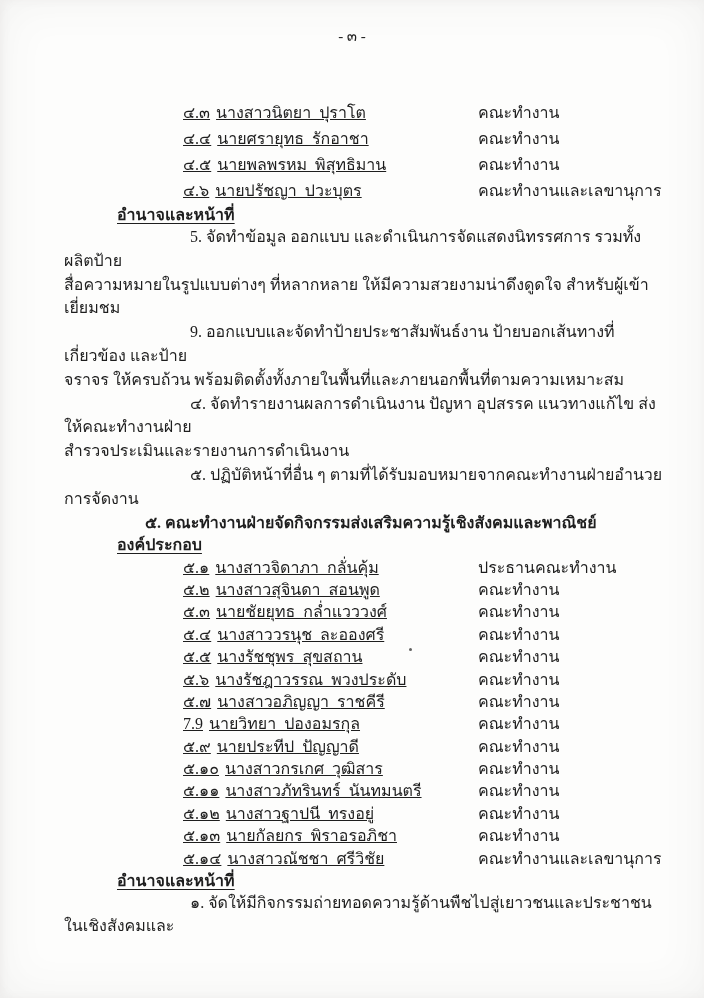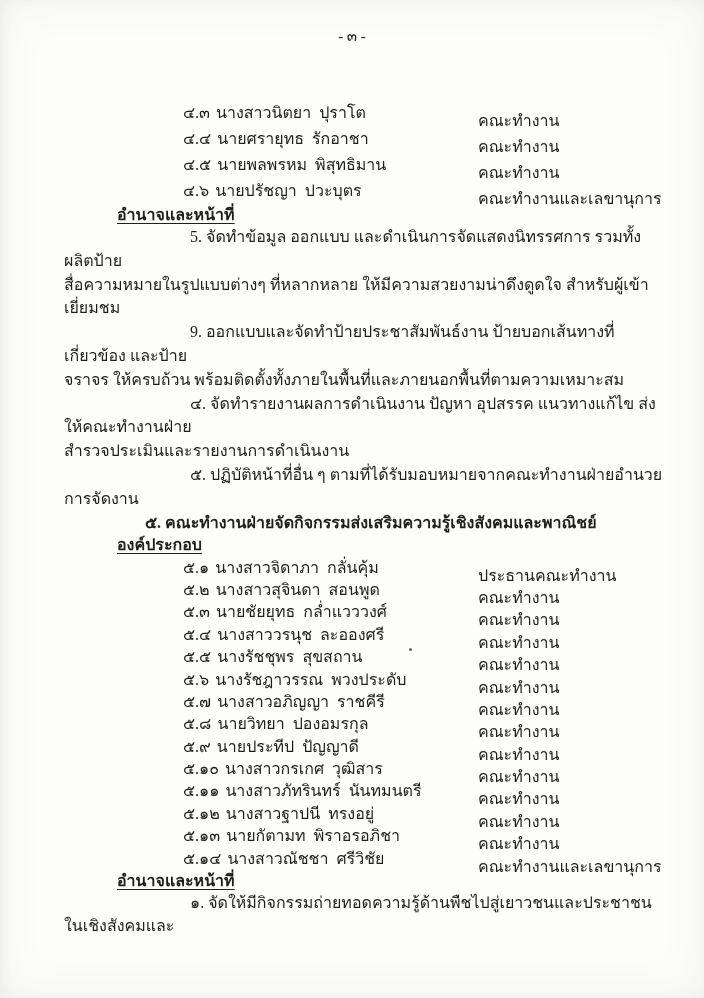--- a/index.html
+++ b/index.html
@@ -28,28 +28,29 @@
   }
   .body-text {
     margin-left: 64px;
     margin-right: 38px;
   }
   
   .members { margin-left: 119px; }
   .member-row {
     position: relative;
     white-space: pre;
+    text-decoration: underline;
   }
   .members-4 .member-row { height: 26px; line-height: 26px; }
   .members-5 .member-row { height: 22.4px; line-height: 22.4px; }
   .m-no { margin-right: 6px; }
   .m-role {
     position: absolute;
     left: 295px;
-    top: 8px;
+    top: 0;
     white-space: pre;
   }
   
   .sub-heading {
     margin-left: 53px;
     font-weight: bold;
     text-decoration: underline;
     text-underline-offset: 3px;
     line-height: 21px;
     height: 21px;
@@ -135,31 +136,31 @@
   <div class="member-row"><span class="m-no">๕.๓</span><span class="m-name">นายชัยยุทธ  กล่ำแวววงศ์</span><span class="m-role">คณะทำงาน</span></div>
 
   <div class="member-row"><span class="m-no">๕.๔</span><span class="m-name">นางสาววรนุช  ละอองศรี</span><span class="m-role">คณะทำงาน</span></div>
 
   <div class="member-row"><span class="m-no">๕.๕</span><span class="m-name">นางรัชชุพร  สุขสถาน</span><span class="m-role">คณะทำงาน</span></div>
 
   <div class="member-row"><span class="m-no">๕.๖</span><span class="m-name">นางรัชฎาวรรณ  พวงประดับ</span><span class="m-role">คณะทำงาน</span></div>
 
   <div class="member-row"><span class="m-no">๕.๗</span><span class="m-name">นางสาวอภิญญา  ราชคีรี</span><span class="m-role">คณะทำงาน</span></div>
 
-  <div class="member-row"><span class="m-no">๕.๘</span><span class="m-name">นายวิทยา  ปองอมรกุล</span><span class="m-role">คณะทำงาน</span></div>
+  <div class="member-row"><span class="m-no">7.9</span><span class="m-name">นายวิทยา  ปองอมรกุล</span><span class="m-role">คณะทำงาน</span></div>
 
   <div class="member-row"><span class="m-no">๕.๙</span><span class="m-name">นายประทีป  ปัญญาดี</span><span class="m-role">คณะทำงาน</span></div>
 
   <div class="member-row"><span class="m-no">๕.๑๐</span><span class="m-name">นางสาวกรเกศ  วุฒิสาร</span><span class="m-role">คณะทำงาน</span></div>
 
   <div class="member-row"><span class="m-no">๕.๑๑</span><span class="m-name">นางสาวภัทรินทร์  นันทมนตรี</span><span class="m-role">คณะทำงาน</span></div>
 
   <div class="member-row"><span class="m-no">๕.๑๒</span><span class="m-name">นางสาวฐาปนี  ทรงอยู่</span><span class="m-role">คณะทำงาน</span></div>
 
-  <div class="member-row"><span class="m-no">๕.๑๓</span><span class="m-name">นายกัตามท  พิราอรอภิชา</span><span class="m-role">คณะทำงาน</span></div>
+  <div class="member-row"><span class="m-no">๕.๑๓</span><span class="m-name">นายกัลยกร  พิราอรอภิชา</span><span class="m-role">คณะทำงาน</span></div>
 
   <div class="member-row"><span class="m-no">๕.๑๔</span><span class="m-name">นางสาวณัชชา  ศรีวิชัย</span><span class="m-role">คณะทำงานและเลขานุการ</span></div>
 </div>
 
     <div class="sub-heading">อำนาจและหน้าที่</div>
 
     <div class="duties duties-5">
         <div class="duty">
           <div class="duty-line first">๑. จัดให้มีกิจกรรมถ่ายทอดความรู้ด้านพืชไปสู่เยาวชนและประชาชนในเชิงสังคมและ</div>
         </div>

